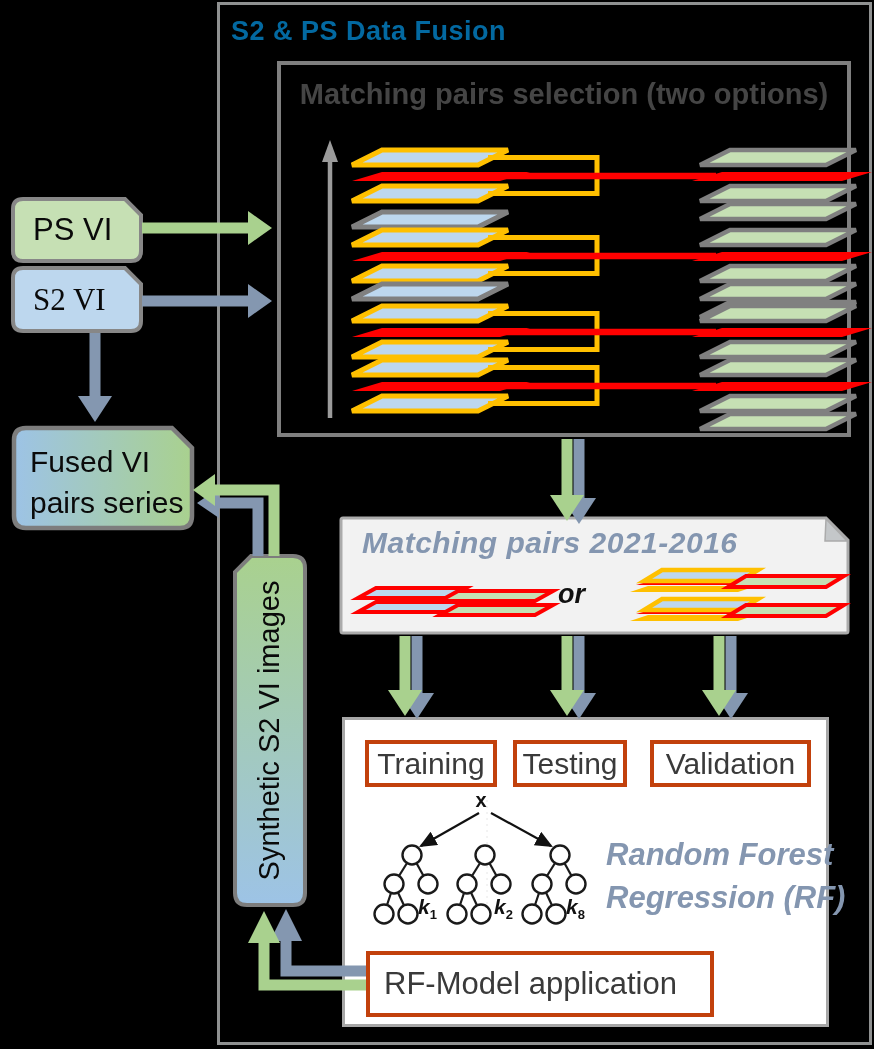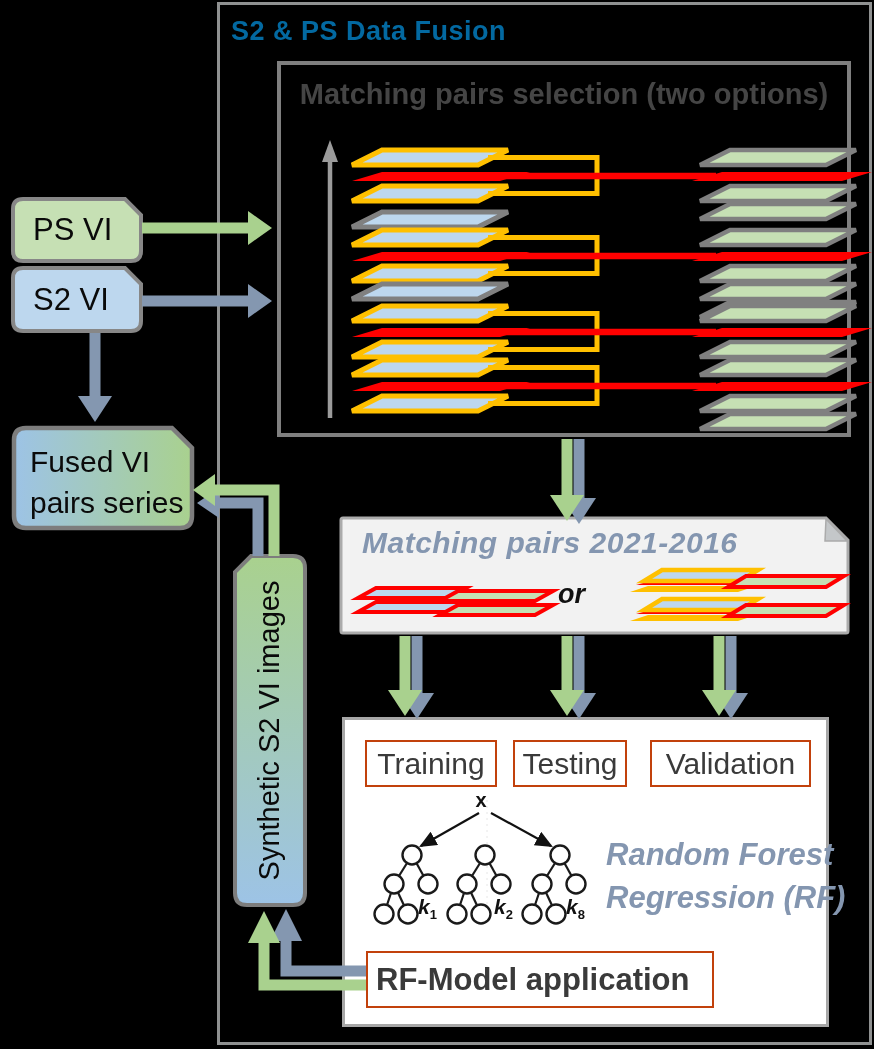--- a/index.html
+++ b/index.html
@@ -6,35 +6,35 @@
   #canvas{position:relative;width:874px;height:1049px;background:#000;overflow:hidden;
           font-family:"Liberation Sans", sans-serif;}
   .abs{position:absolute;}
   .layer1{z-index:1;}
   #art{position:absolute;left:0;top:0;z-index:2;}
   .layer3{z-index:3;}
   .frame{box-sizing:border-box;background:transparent;}
   #outer-frame{left:217px;top:2px;width:655px;height:1043px;border:3px solid #8f9191;}
   #sel-frame{left:277px;top:61px;width:574px;height:376px;border:4px solid #7f7f7f;}
   #rf-frame{left:342px;top:717px;width:481px;height:304px;border:3px solid #a7a7a7;background:#ffffff;}
-  .wbox{box-sizing:border-box;background:#fff;border:2px solid #c2410c;color:#3a3a3a;
+  .wbox{box-sizing:border-box;background:#fff;border:4px solid #c2410c;color:#3a3a3a;
         display:flex;align-items:center;justify-content:center;font-size:30px;}
   #title{left:231px;top:16px;font-size:27px;font-weight:bold;color:#0369a1;letter-spacing:0.5px;}
   #sel-title{left:277px;top:70px;width:574px;text-align:center;font-size:29px;font-weight:600;color:#454545;margin-top:8px;}
   #pairs-title{left:362px;top:526px;font-size:30px;font-style:italic;font-weight:600;color:#8496b0;letter-spacing:0.5px;}
   #or-label{left:558px;top:579px;font-size:27px;font-style:italic;font-weight:600;color:#111;}
   #rf-label{left:606px;top:833px;font-size:31px;font-style:italic;font-weight:600;color:#8496b0;line-height:43px;}
   #training-box{left:365px;top:740px;width:132px;height:47px;}
   #testing-box{left:513px;top:740px;width:114px;height:47px;}
   #validation-box{left:650px;top:740px;width:161px;height:47px;}
-  #rfmodel-box{left:366px;top:951px;width:348px;height:57px;justify-content:flex-start;padding-left:8px;font-size:31px;font-weight:bold;}
+  #rfmodel-box{left:366px;top:951px;width:348px;height:66px;justify-content:flex-start;padding-left:14px;font-size:31px;}
   .inlabel{width:128px;height:62px;display:flex;align-items:center;padding-left:20px;
            box-sizing:border-box;font-size:31px;color:#0a0a0a;}
   #ps-label{left:13px;top:199px;}
-  #s2-label{left:13px;top:268px;height:63px;}
+  #s2-label{left:13px;top:268px;height:63px;font-family:Liberation Serif, serif;}
   #fused-label{left:30px;top:441px;font-size:30px;color:#0a0a0a;line-height:41px;}
   #syn-label{left:235px;top:556px;width:70px;height:349px;display:flex;align-items:center;justify-content:center;}
   #syn-label span{transform:rotate(-90deg);white-space:nowrap;font-size:29px;color:#0a0a0a;}
   #tree-x{left:468px;top:789px;width:26px;text-align:center;font-size:20px;font-weight:bold;color:#111;}
   .kl{font-size:21px;font-weight:bold;font-style:italic;color:#111;}
   .kl sub{font-size:13px;font-style:normal;}
   #k1{left:418px;top:895px;} #k2{left:494px;top:895px;} #k8{left:566px;top:895px;}
 </style>
 </head>
 <body>

